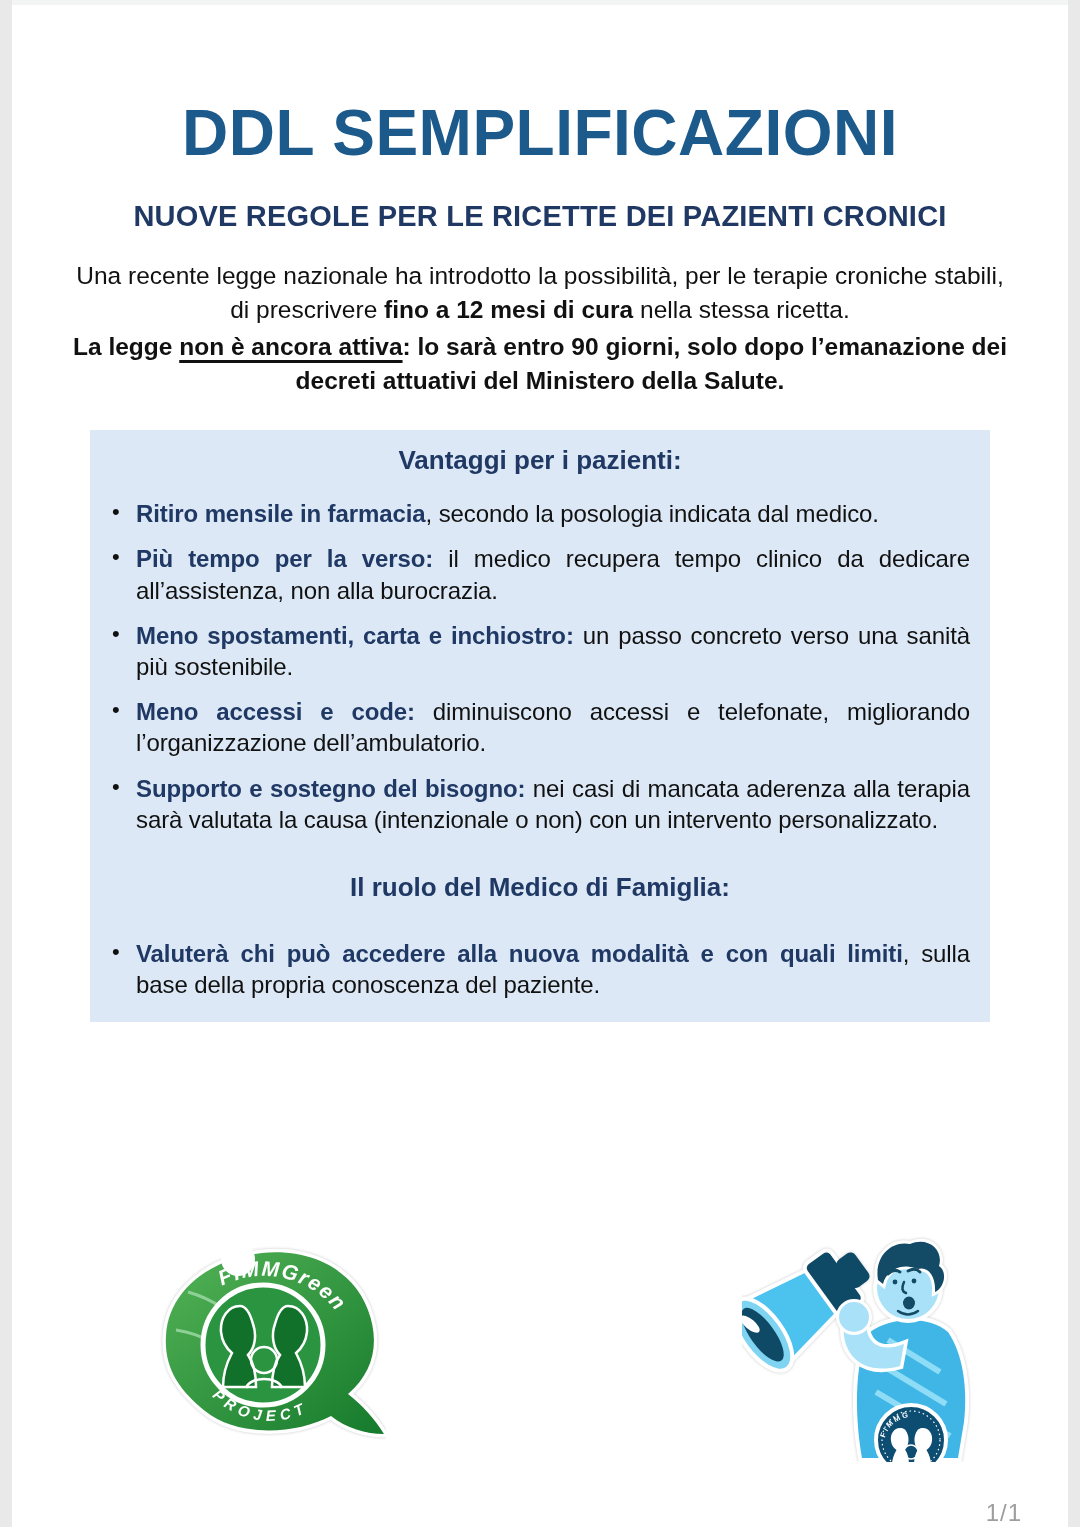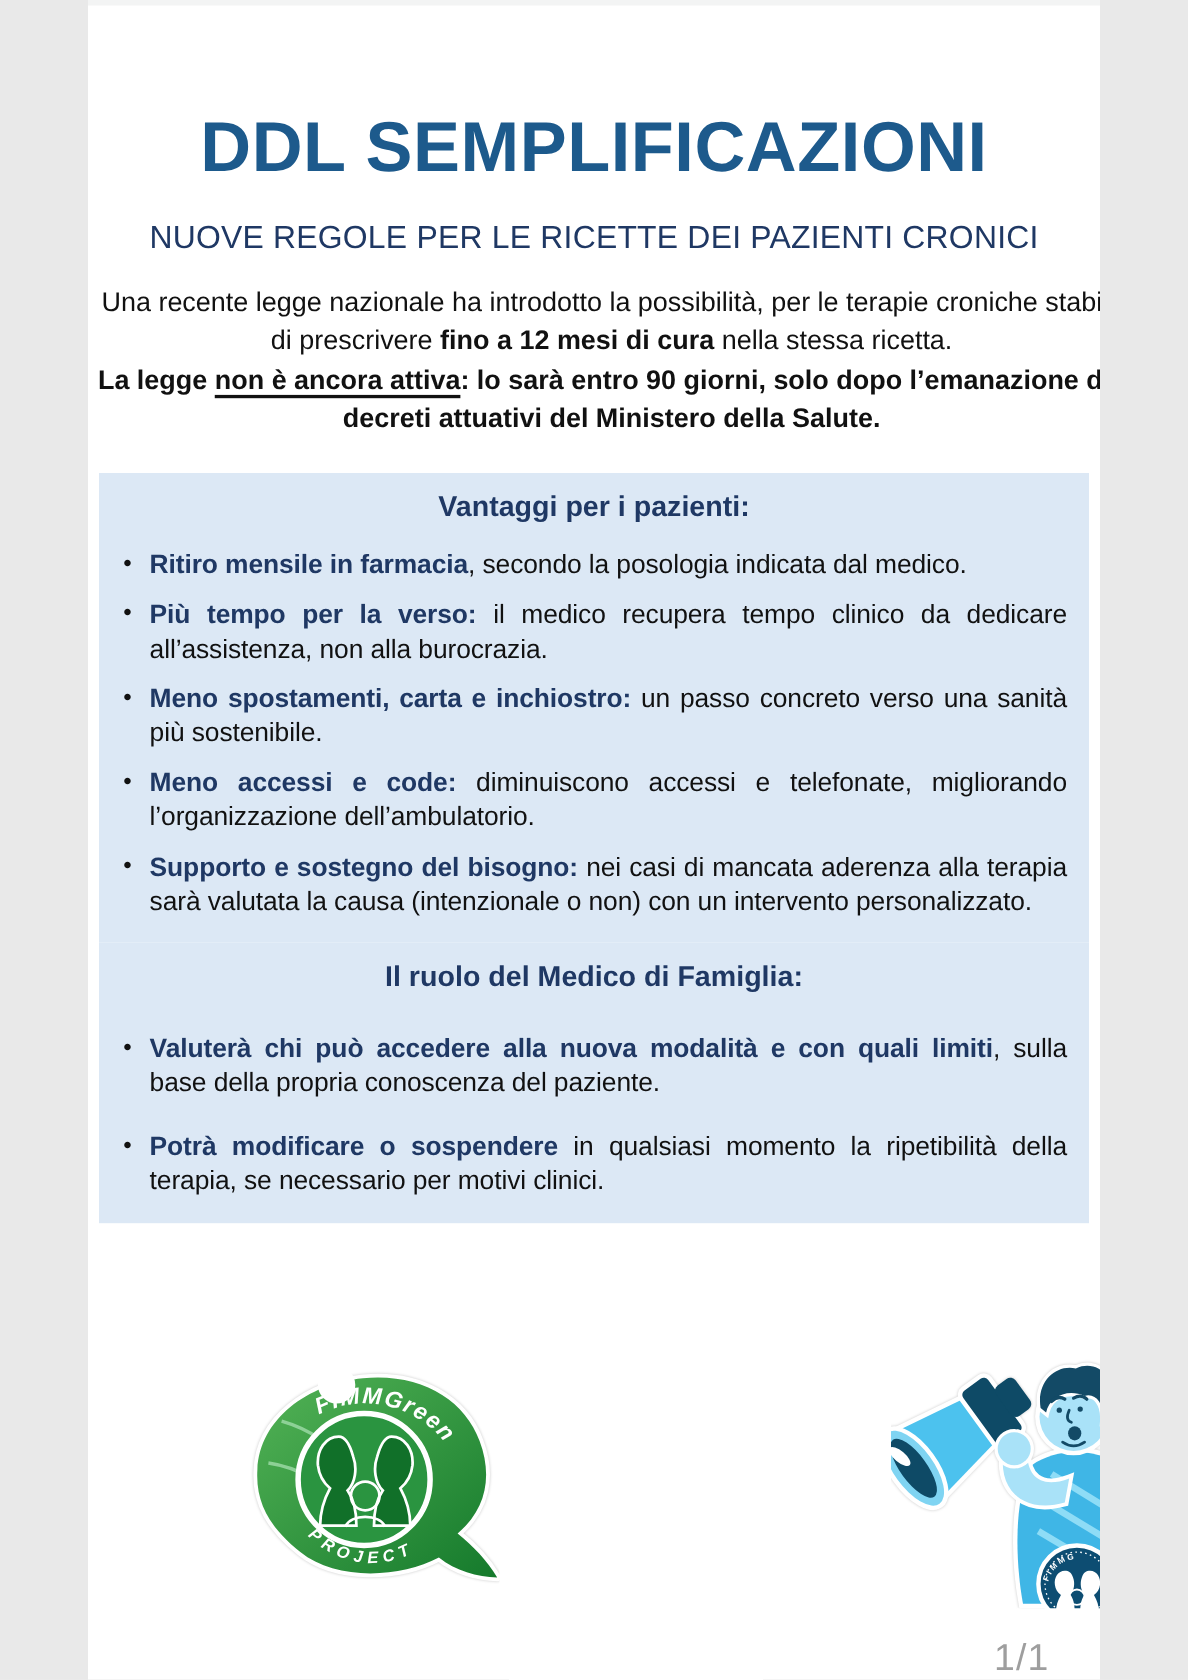--- a/index.html
+++ b/index.html
@@ -1,29 +1,29 @@
 <!DOCTYPE html>
 <html lang="it"><head>
 <meta charset="utf-8">
 <style>
   html,body { margin:0; padding:0; background:#e9e9e9; }
   .page {
-    position:relative; width:920px; height:1527px; margin:0 auto;
+    position:relative; width:1056px; height:1527px; margin:0 auto;
     background:#ffffff; overflow:hidden;
     font-family:"Liberation Sans", sans-serif; color:#111;
   }
   .top-strip { position:absolute; top:0; left:0; width:100%; height:5px; background:#f3f4f4; }
 
   .doc-title {
     margin:0; padding-top:96px; text-align:center;
     font-size:64px; font-weight:bold; color:#1d5a8c; letter-spacing:.5px;
   }
   .doc-subtitle {
     margin:30px 0 0; text-align:center;
-    font-size:29px; font-weight:normal; color:#1f3864; letter-spacing:.2px;
+    font-size:29px; font-weight:bold; color:#1f3864; letter-spacing:.2px;
   }
 
   .intro { width:952px; margin:26px auto 0; text-align:center; font-size:24.5px; line-height:1.4; }
   .intro p { margin:0; }
   .intro .p2 { font-weight:bold; margin-top:2px; }
   .intro .b { font-weight:bold; }
   .intro .u { text-decoration:underline; text-decoration-thickness:2.5px; text-underline-offset:5px; }
 
   .box { width:900px; margin:0 auto; background:#dce8f5; }
   .box-1 { margin-top:32px; }
@@ -38,21 +38,21 @@
   .box-2 li { margin-top:27px; }
   .box li::before { content:"•"; position:absolute; left:6px; top:0; font-size:22px; color:#111; }
   .box .lead { font-weight:bold; color:#1f3864; }
 
   .logos { position:absolute; left:0; top:1212px; width:1080px; height:260px; }
   .logo-left  { position:absolute; left:126px; top:26px; }
   .logo-right { position:absolute; left:730px; top:2px;  }
 
   .page-num {
     position:absolute; right:46px; bottom:0px;
-    font-size:34px; color:#9e9e9e; letter-spacing:1px;
+    font-size:24px; color:#9e9e9e; letter-spacing:1px;
   }
 </style>
 </head>
 <body>
 
 <div class="page">
   <div class="top-strip"></div>
 
   <h1 class="doc-title">DDL SEMPLIFICAZIONI</h1>
   <h2 class="doc-subtitle">NUOVE REGOLE PER LE RICETTE DEI PAZIENTI CRONICI</h2>
@@ -70,21 +70,20 @@
       <li><span class="lead">Meno spostamenti, carta e inchiostro:</span><span> un passo concreto verso una sanità più sostenibile.</span></li>
       <li><span class="lead">Meno accessi e code:</span><span> diminuiscono accessi e telefonate, migliorando l’organizzazione dell’ambulatorio.</span></li>
       <li><span class="lead">Supporto e sostegno del bisogno:</span><span> nei casi di mancata aderenza alla terapia sarà valutata la causa (intenzionale o non) con un intervento personalizzato.</span></li>
     </ul>
   </section>
 
   <section class="box box-2">
     <h3>Il ruolo del Medico di Famiglia:</h3>
     <ul>
       <li><span class="lead">Valuterà chi può accedere alla nuova modalità e con quali limiti</span><span>, sulla base della propria conoscenza del paziente.</span></li>
-      <li><span class="lead">Potrà modificare o sospendere</span><span> in qualsiasi momento la ripetibilità della terapia, se necessario per motivi clinici.</span></li>
     </ul>
   </section>
 
   <div class="logos">
 
     <svg class="logo-left" width="248" height="208" viewBox="0 0 248 208" aria-hidden="true">
       <defs>
         <linearGradient id="leafGrad" x1="0" y1="0" x2="1" y2="1">
           <stop offset="0" stop-color="#53b356"></stop>
           <stop offset="1" stop-color="#157a2c"></stop>

